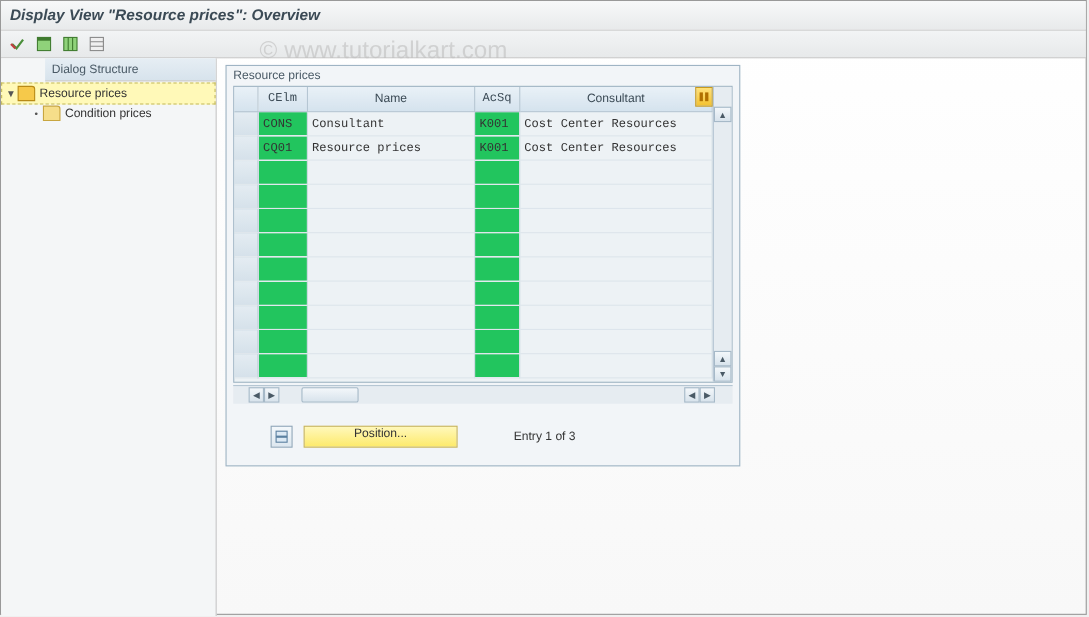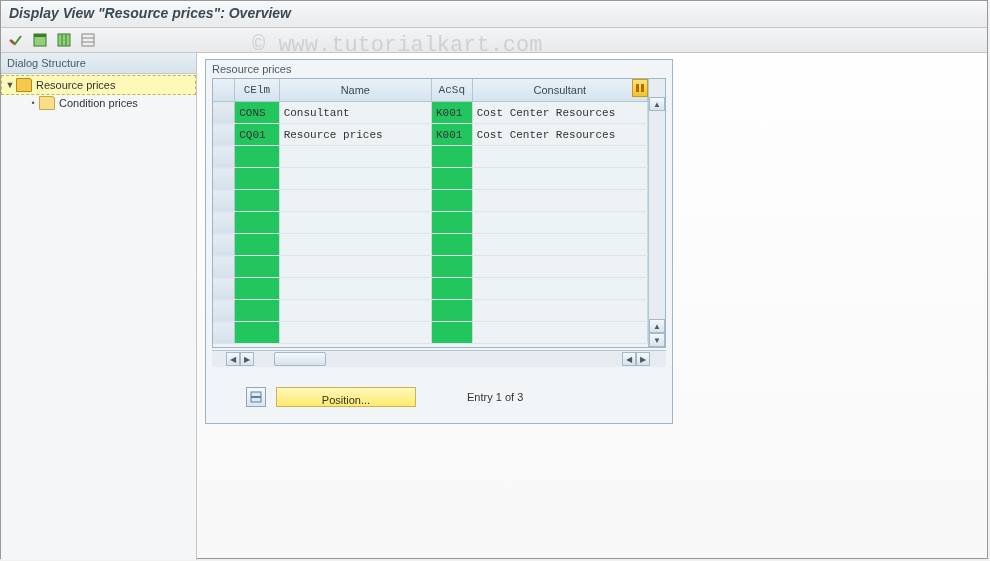--- a/index.html
+++ b/index.html
@@ -58,20 +58,21 @@
     width: 196px;
     border-right: 1px solid #c7c7c7;
     box-sizing: border-box;
     background: #f4f6f7;
   }
   .tree-head {
     padding: 4px 6px;
     border-bottom: 1px solid #c7c7c7;
     color: #4a5a66;
     background: linear-gradient(to bottom, #e6eef4, #d7e3ec);
+    margin-left: 40px;
   }
   .tree-body {
     padding: 2px 0;
   }
   .tree-row {
     display: flex;
     align-items: center;
     height: 18px;
     cursor: pointer;
     padding-right: 4px;
@@ -209,21 +210,21 @@
   .footer-row {
     display:flex;align-items:center;
     padding: 14px 12px 16px 40px;
     gap: 10px;
   }
   .pos-btn {
     background: linear-gradient(to bottom, #fff8bb, #fdea6b);
     border: 1px solid #c9b456;
     height: 20px;
     width: 140px;
-    display:flex;align-items:flex-end;justify-content:center;
+    display:flex;align-items:flex-start;justify-content:center;
     font-size:11px;color:#333;
     cursor:pointer;
     box-sizing:border-box;
   }
   .mini-icon {
     width:18px;height:18px;border:1px solid #8fa6b8;
     background:linear-gradient(to bottom,#f4f8fb,#dde7ef);
     display:inline-flex;align-items:center;justify-content:center;
     font-size:10px;color:#39577c;margin-right:0;
   }
@@ -232,25 +233,25 @@
     position:absolute; right:0; top:0; width:16px; height:18px;
     background: linear-gradient(to bottom,#ffe17a,#f4c230);
     border:1px solid #c79a20;
     box-sizing:border-box;
     display:flex;align-items:center;justify-content:center;
     font-size:10px;color:#7a5a00;
     z-index:5;cursor:pointer;
   }
   .watermark {
     position:absolute;
-    left: 251px;
+    left: 235px;
     top: 32px;
     font-size: 22px;
     color: rgba(190,190,190,0.6);
-    font-family: Liberation Mono, monospace;
+    font-family: Liberation Sans, sans-serif;
     pointer-events:none;
     z-index:200;
   }
 </style>
 </head>
 <body>
 
 <div class="app">
 
   <div class="watermark">© www.tutorialkart.com</div>

